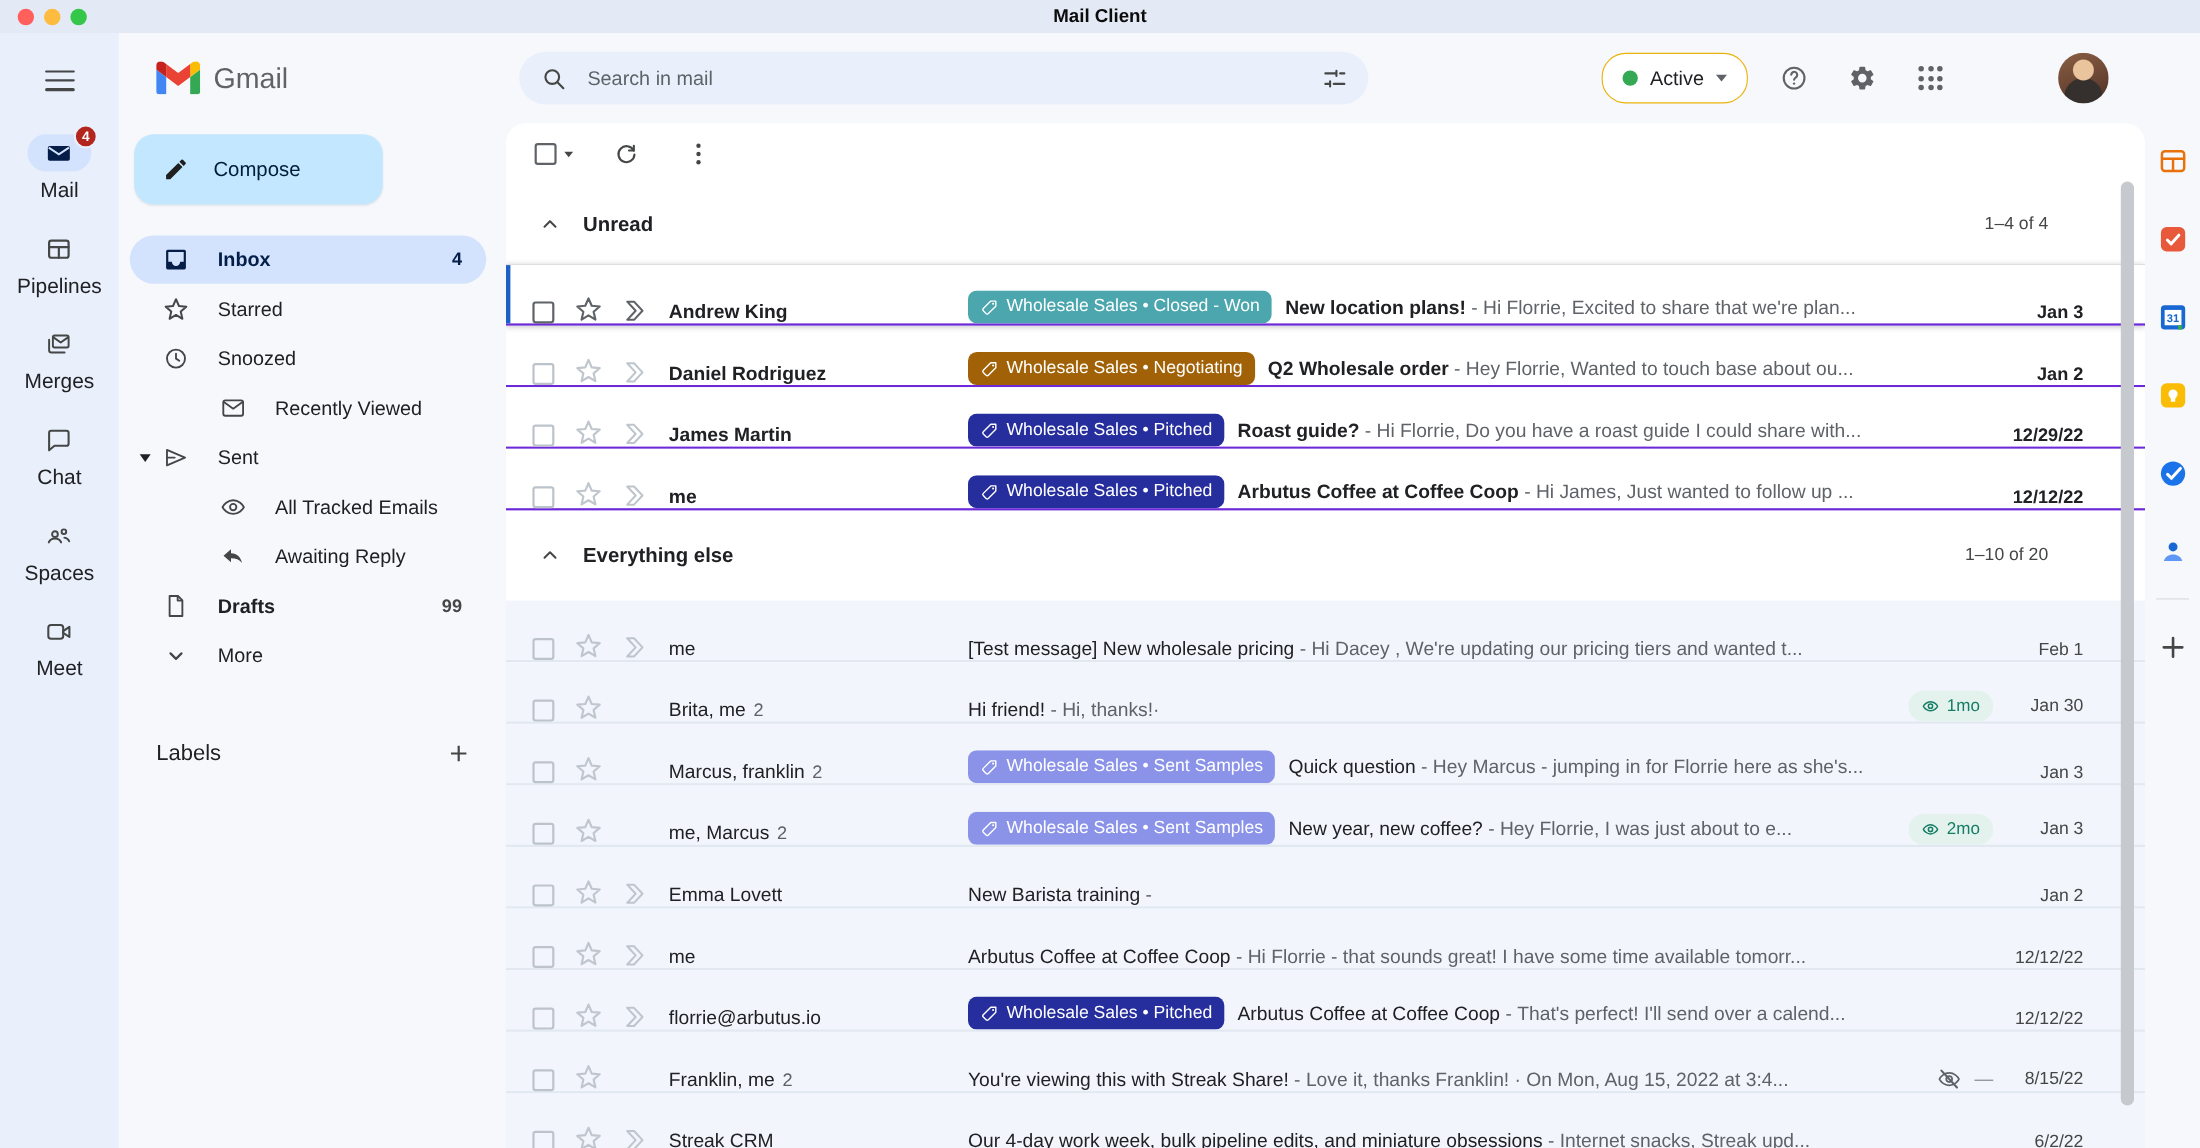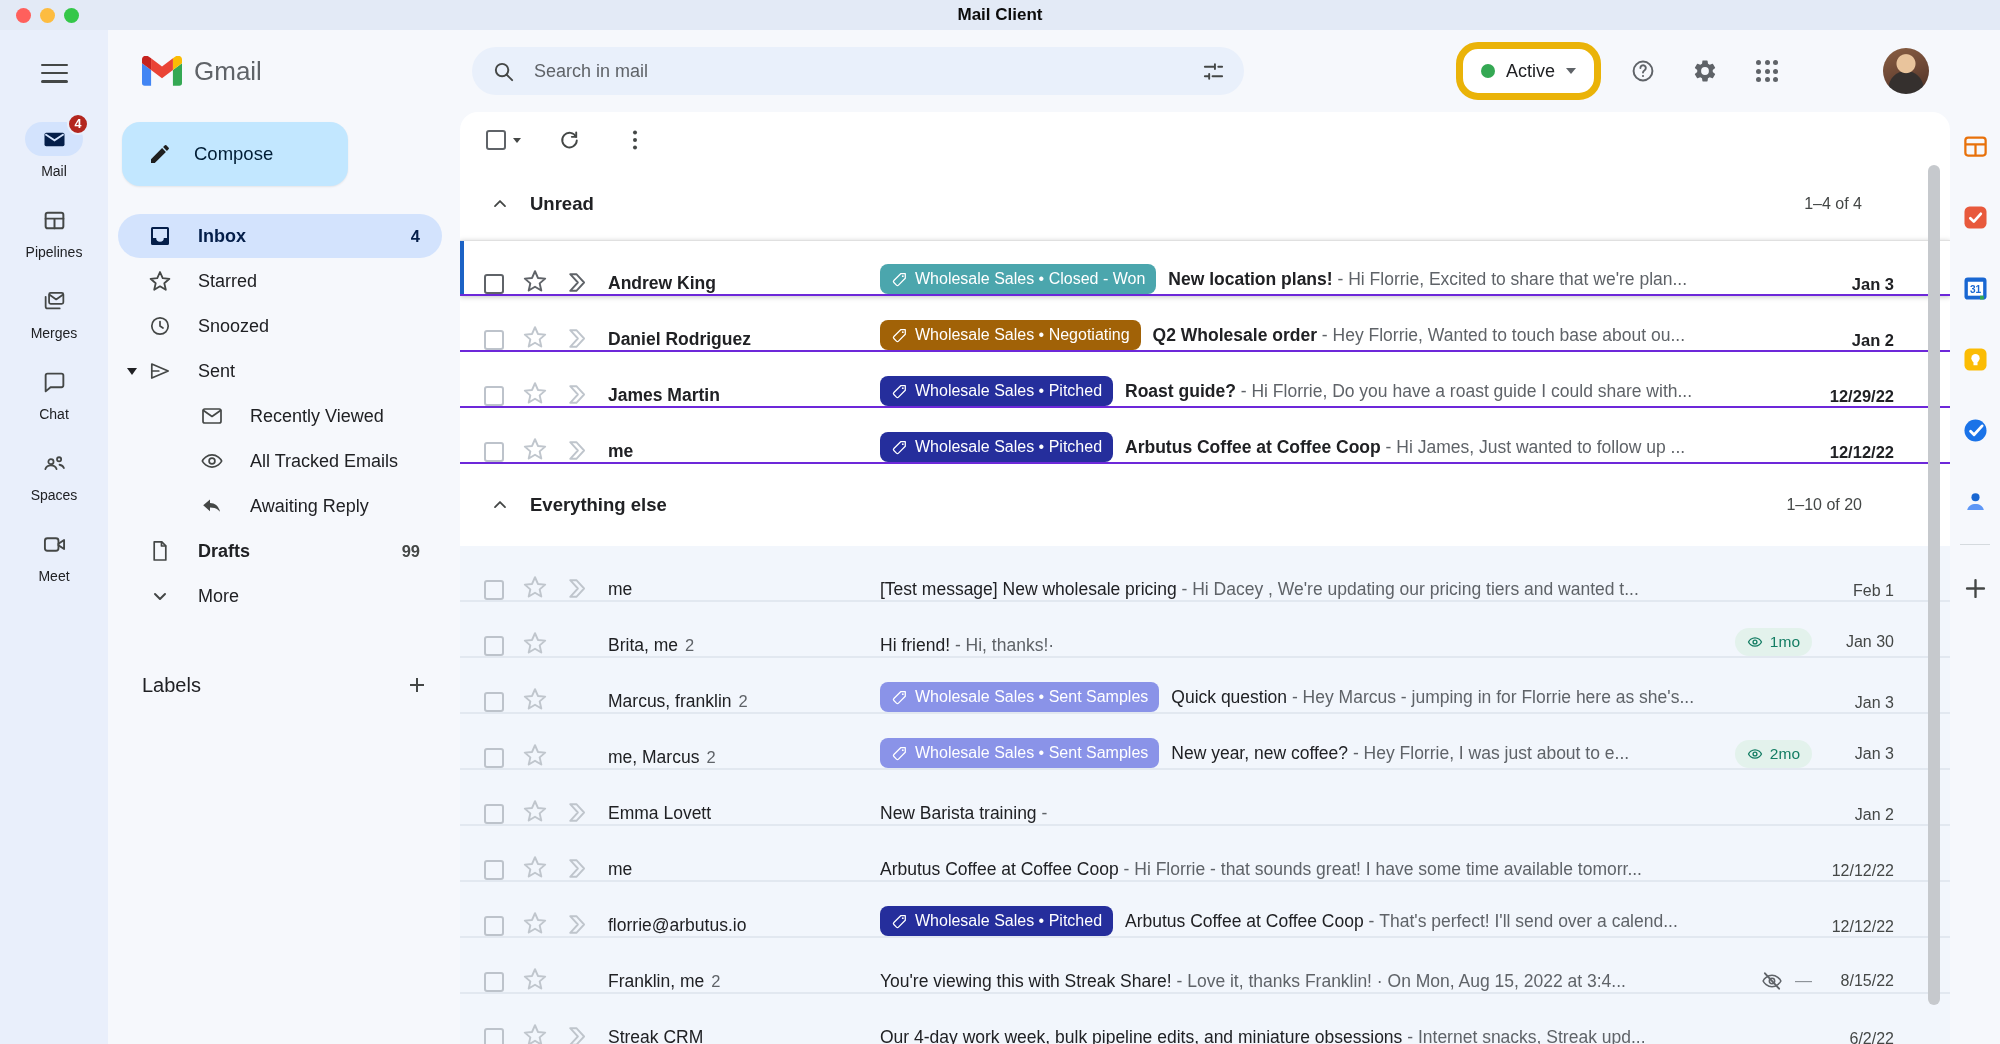--- a/index.html
+++ b/index.html
@@ -18,33 +18,33 @@
   .hamburger{margin:28px 0 34px 0;width:27px;cursor:pointer;}
   .hamburger i{display:block;height:2.6px;background:#444746;margin:5.6px 0;border-radius:2px;}
   .rail-item{display:flex;flex-direction:column;align-items:center;margin-bottom:24px;cursor:pointer;}
   .rail-ic{width:58px;height:34px;border-radius:17px;display:flex;align-items:center;
            justify-content:center;position:relative;color:#444746;}
   .rail-ic svg{width:25px;height:25px;}
   .rail-item.active .rail-ic{background:#d3e3fd;color:#041e49;}
   .rail-badge{position:absolute;top:-9px;right:-6px;min-width:22px;height:22px;border-radius:11px;
               background:#b3261e;color:#fff;font-size:12.5px;font-weight:700;display:flex;
               align-items:center;justify-content:center;border:2px solid #e9effb;box-sizing:border-box;padding:0 5px;}
-  .rail-label{margin-top:7px;font-size:14px;color:#202124;}
+  .rail-label{margin-top:7px;font-size:19px;color:#202124;}
   
   .appheader{position:absolute;left:108px;top:30px;right:0;height:82px;display:flex;align-items:center;}
   .logo{display:flex;align-items:center;gap:12px;padding-left:34px;width:330px;flex:none;}
   .logo-text{font-size:26px;color:#5f6368;}
   .searchbar{width:772px;height:48px;background:#e9f0fb;border-radius:24px;display:flex;
              align-items:center;padding:0 10px;flex:none;box-sizing:border-box;}
   .sb-btn{width:42px;height:42px;display:flex;align-items:center;justify-content:center;
           border-radius:50%;color:#444746;cursor:pointer;flex:none;}
   .searchbar input{flex:1;border:none;background:transparent;outline:none;font-size:18px;
                    color:#202124;font-family:"Liberation Sans",sans-serif;padding-left:10px;}
   .searchbar input::placeholder{color:#5f6368;opacity:1;}
-  .status-pill{margin-left:212px;height:44px;border:7px solid #eab308;border-radius:22px;background:#fff;
+  .status-pill{margin-left:212px;height:44px;border:1px solid #eab308;border-radius:22px;background:#fff;
                display:flex;align-items:center;gap:11px;padding:0 18px;cursor:pointer;flex:none;}
   .status-dot{width:14px;height:14px;border-radius:50%;background:#34a853;}
   .status-label{font-size:18px;font-weight:500;color:#202124;}
   .caret-down{width:0;height:0;border-left:5.5px solid transparent;border-right:5.5px solid transparent;
               border-top:6.5px solid #5f6368;}
   .hdr-btn{width:40px;height:40px;margin-left:22px;display:flex;align-items:center;justify-content:center;
            border-radius:50%;color:#5f6368;cursor:pointer;flex:none;}
   .apps-grid{display:grid;grid-template-columns:repeat(3,5px);grid-gap:3.5px;}
   .apps-grid i{width:5px;height:5px;border-radius:50%;background:#5f6368;}
   .avatar{margin-left:96px;width:46px;height:46px;border-radius:50%;flex:none;cursor:pointer;
@@ -309,42 +309,42 @@
         <span class="dicon">
           <svg viewBox="0 0 24 24" width="100%" height="100%">
             <g fill="none" stroke="currentColor" stroke-linecap="round" stroke-linejoin="round" stroke-width="1.7">
               <circle cx="12" cy="12" r="8.2"></circle>
               <path d="M12 7.5V12l3 2"></path>
             </g>
           </svg>
         </span>
         <span class="dlabel">Snoozed</span>
       </div>
+      <div class="ditem indent">
+        <span class="dicon">
+          <svg viewBox="0 0 24 24" width="100%" height="100%">
+            <g fill="none" stroke="currentColor" stroke-linecap="round" stroke-linejoin="round" stroke-width="1.7">
+              <rect x="3" y="5" width="18" height="14" rx="1.8"></rect>
+              <path d="M3.5 6.5 12 12.5l8.5-6"></path>
+            </g>
+          </svg>
+        </span>
+        <span class="dlabel">Recently Viewed</span>
+      </div>
       <div class="ditem">
         <span class="expander"></span>
         <span class="dicon">
           <svg viewBox="0 0 24 24" width="100%" height="100%">
             <g fill="none" stroke="currentColor" stroke-linecap="round" stroke-linejoin="round" stroke-width="1.7">
               <path d="M3.8 19V5l16.4 7z"></path>
               <path d="M3.8 12h7"></path>
             </g>
           </svg>
         </span>
         <span class="dlabel">Sent</span>
-      </div>
-      <div class="ditem indent">
-        <span class="dicon">
-          <svg viewBox="0 0 24 24" width="100%" height="100%">
-            <g fill="none" stroke="currentColor" stroke-linecap="round" stroke-linejoin="round" stroke-width="1.7">
-              <rect x="3" y="5" width="18" height="14" rx="1.8"></rect>
-              <path d="M3.5 6.5 12 12.5l8.5-6"></path>
-            </g>
-          </svg>
-        </span>
-        <span class="dlabel">Recently Viewed</span>
       </div>
       <div class="ditem indent">
         <span class="dicon">
           <svg viewBox="0 0 24 24" width="100%" height="100%">
             <g fill="none" stroke="currentColor" stroke-linecap="round" stroke-linejoin="round" stroke-width="1.7">
               <path d="M12 5.8C7 5.8 3.3 9.8 2.3 12c1 2.2 4.7 6.2 9.7 6.2s8.7-4 9.7-6.2c-1-2.2-4.7-6.2-9.7-6.2z"></path>
               <circle cx="12" cy="12" r="2.9"></circle>
             </g>
           </svg>
         </span>

